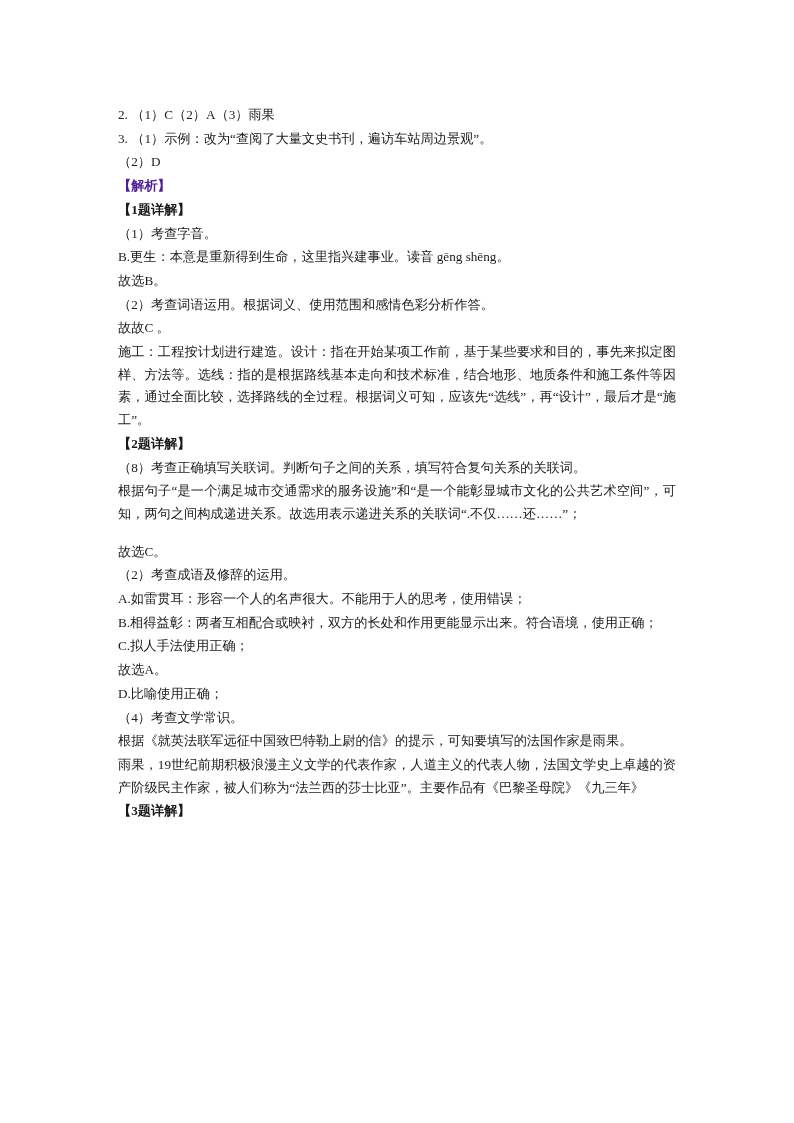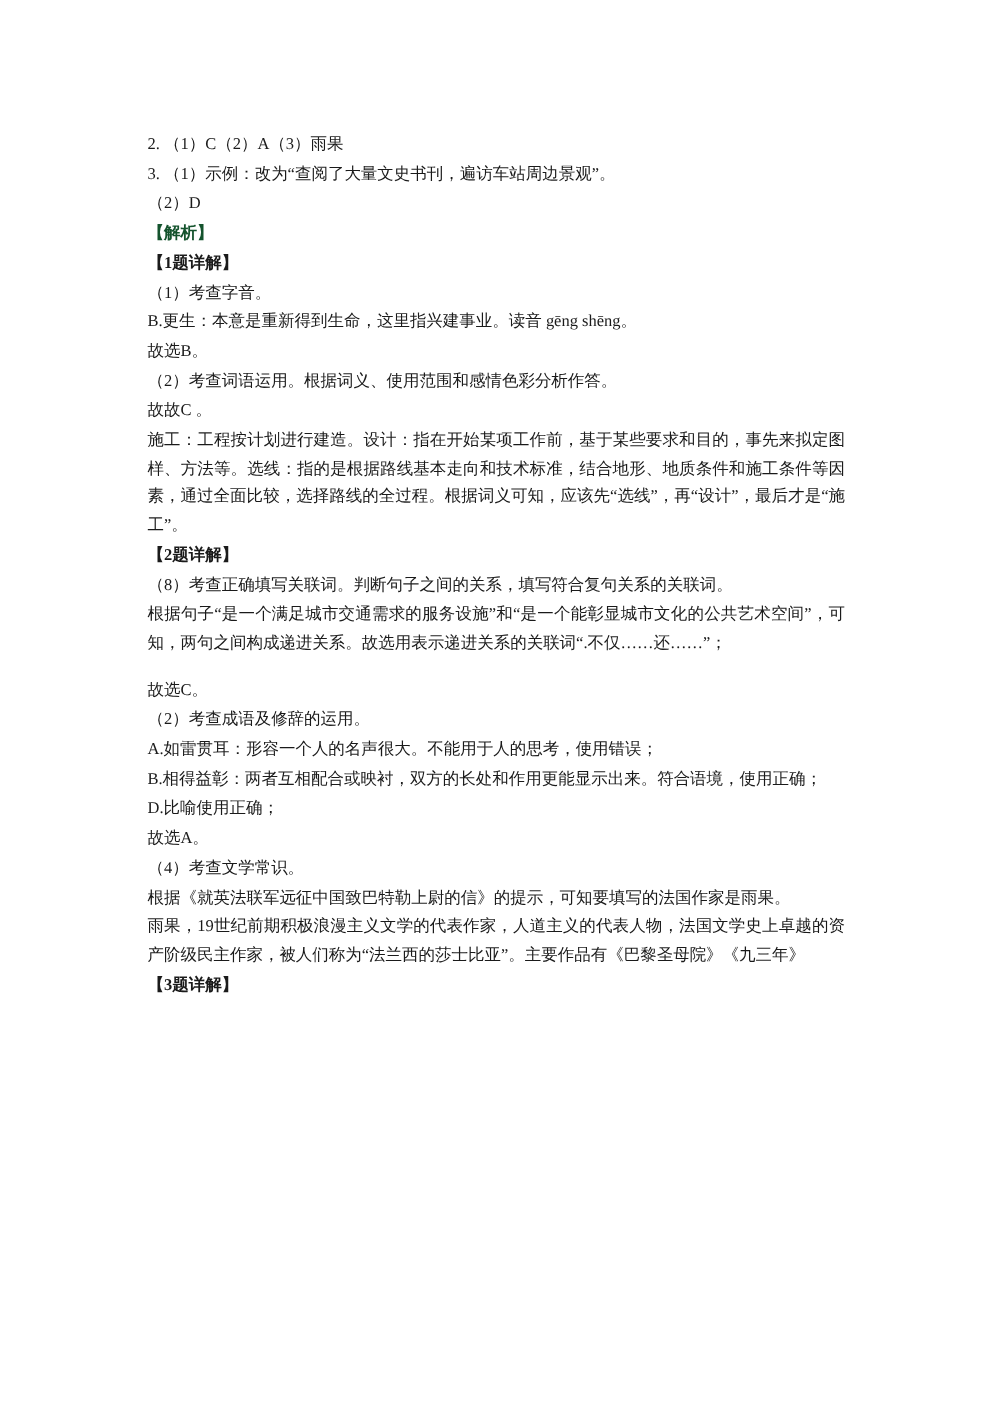--- a/index.html
+++ b/index.html
@@ -26,21 +26,21 @@
     line-height: 1.72;
     color: #1a1a1a;
   }
   .line {
     margin: 0 0 1px 0;
     text-align: justify;
     text-justify: inter-ideograph;
     white-space: normal;
   }
   .heading-blue {
-    color: #14532d;
+    color: #4c1d95;
     font-weight: normal;
   }
   .bold {
     font-weight: bold;
   }
   .spacer {
     height: 14px;
   }
 </style>
 </head>
@@ -61,21 +61,22 @@
     <p class="line">故故C 。</p>
     <p class="line">施工：工程按计划进行建造。设计：指在开始某项工作前，基于某些要求和目的，事先来拟定图样、方法等。选线：指的是根据路线基本走向和技术标准，结合地形、地质条件和施工条件等因素，通过全面比较，选择路线的全过程。根据词义可知，应该先“选线”，再“设计”，最后才是“施工”。</p>
     <p class="line bold">【2题详解】</p>
     <p class="line">（8）考查正确填写关联词。判断句子之间的关系，填写符合复句关系的关联词。</p>
     <p class="line">根据句子“是一个满足城市交通需求的服务设施”和“是一个能彰显城市文化的公共艺术空间”，可知，两句之间构成递进关系。故选用表示递进关系的关联词“.不仅……还……”；</p>
     <div class="spacer"></div>
     <p class="line">故选C。</p>
     <p class="line">（2）考查成语及修辞的运用。</p>
     <p class="line">A.如雷贯耳：形容一个人的名声很大。不能用于人的思考，使用错误；</p>
     <p class="line">B.相得益彰：两者互相配合或映衬，双方的长处和作用更能显示出来。符合语境，使用正确；</p>
+    <p class="line">C.拟人手法使用正确；</p>
+    <p class="line">故选A。</p>
     <p class="line">D.比喻使用正确；</p>
-    <p class="line">故选A。</p>
     <p class="line">（4）考查文学常识。</p>
     <p class="line">根据《就英法联军远征中国致巴特勒上尉的信》的提示，可知要填写的法国作家是雨果。</p>
     <p class="line">雨果，19世纪前期积极浪漫主义文学的代表作家，人道主义的代表人物，法国文学史上卓越的资产阶级民主作家，被人们称为“法兰西的莎士比亚”。主要作品有《巴黎圣母院》《九三年》</p>
     <p class="line bold">【3题详解】</p>
 
   </div>
 </div>
 
 </body></html>

